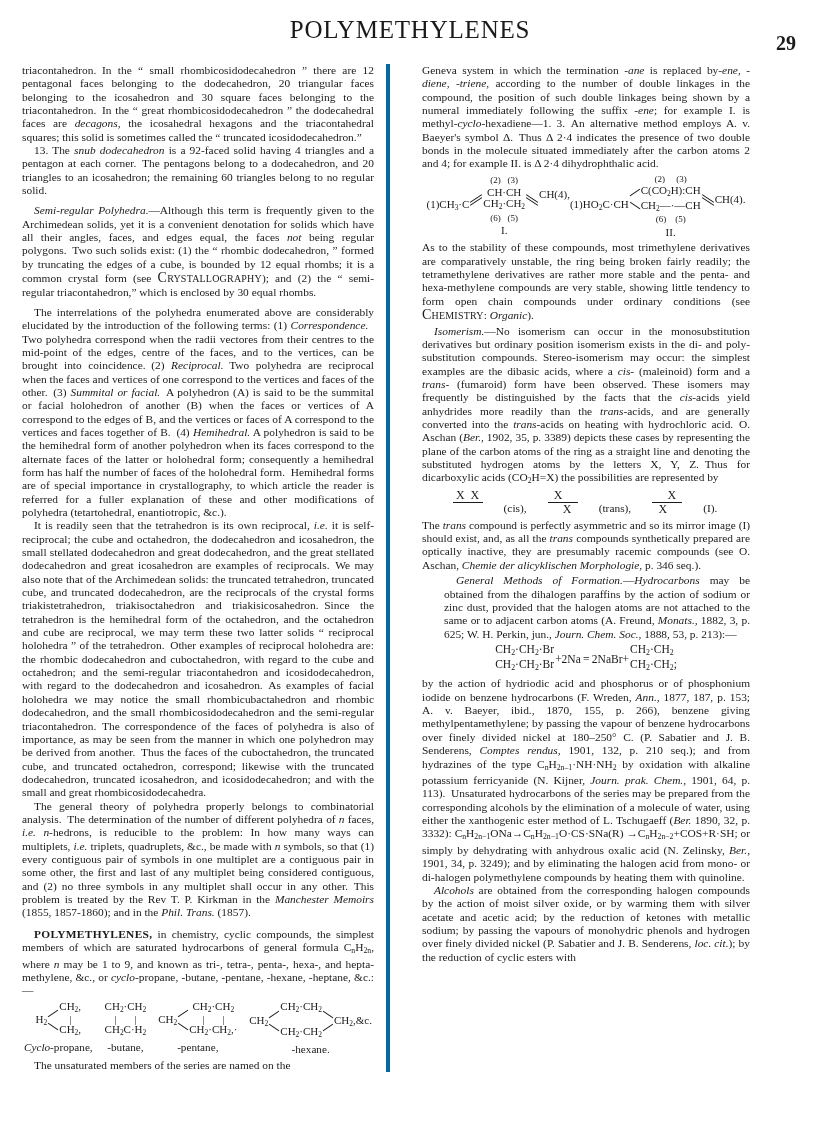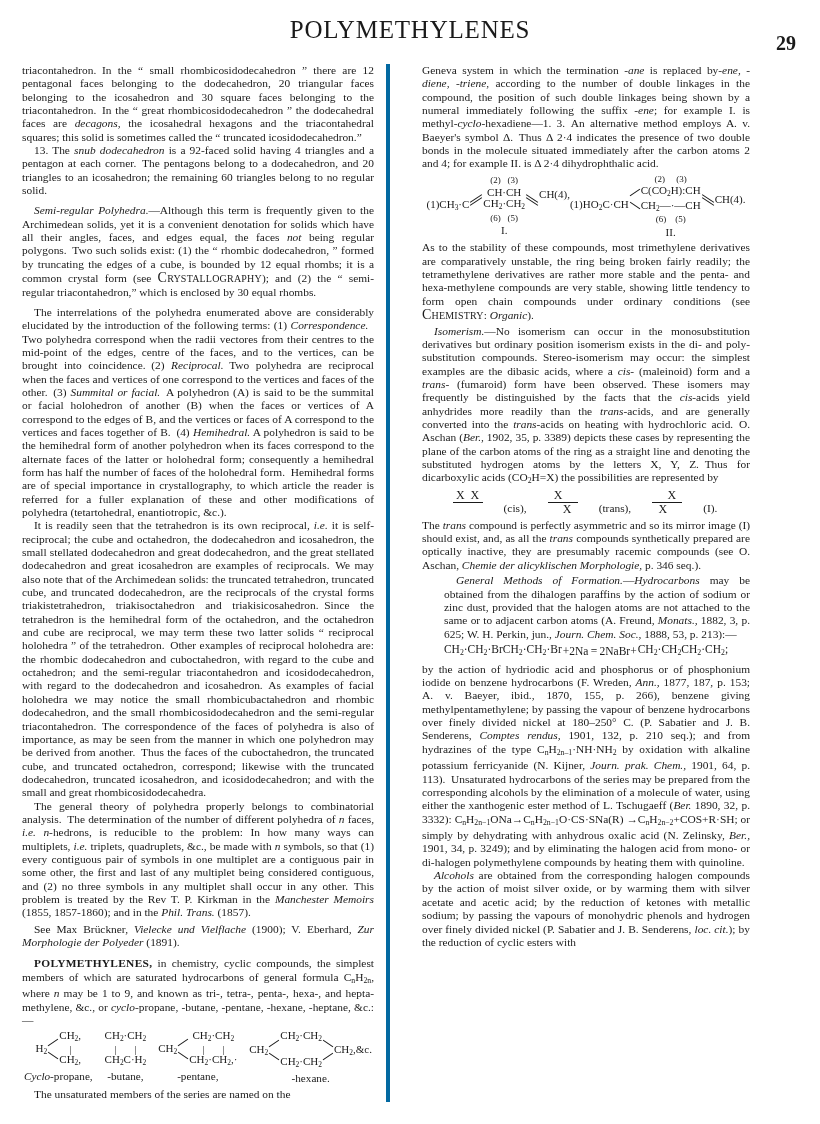--- a/index.html
+++ b/index.html
@@ -146,21 +146,21 @@
 
   
   .eqn {
     display: flex;
     align-items: center;
     justify-content: center;
     font-size: 11.5px;
     margin: 3px 0 4px 0;
     gap: 1px;
   }
-  .eq-stack { display:flex; align-items:flex-start; line-height: 11.6px; }
+  .eq-stack { display:flex; flex-direction:column; align-items:flex-start; line-height: 11.6px; }
 
   
   .cyclo-fig {
     display: flex;
     align-items: flex-start;
     justify-content: space-between;
     margin: 2px 0 0 0;
     padding: 0 2px;
   }
   .cyclo-item { display:flex; flex-direction:column; align-items:center; }
@@ -189,21 +189,20 @@
       <p class="ind">13. The <i>snub dodecahedron</i> is a 92-faced solid having 4 triangles and a pentagon at each corner. The pentagons belong to a dodecahedron, and 20 triangles to an icosahedron; the remaining 60 triangles belong to no regular solid.</p>
 
       <p class="ind" style="margin-top:7px;"><i>Semi-regular Polyhedra</i>.—Although this term is frequently given to the Archimedean solids, yet it is a convenient denotation for solids which have all their angles, faces, and edges equal, the faces <i>not</i> being regular polygons. Two such solids exist: (1) the “ rhombic dodecahedron, ” formed by truncating the edges of a cube, is bounded by 12 equal rhombs; it is a common crystal form (see <span class="sc">Crystallography</span>); and (2) the “ semi-regular triacontahedron,” which is enclosed by 30 equal rhombs.</p>
 
       <p class="ind" style="margin-top:7px;">The interrelations of the polyhedra enumerated above are considerably elucidated by the introduction of the following terms: (1) <i>Correspondence.</i> Two polyhedra correspond when the radii vectores from their centres to the mid-point of the edges, centre of the faces, and to the vertices, can be brought into coincidence. (2) <i>Reciprocal.</i> Two polyhedra are reciprocal when the faces and vertices of one correspond to the vertices and faces of the other. (3) <i>Summital or facial.</i> A polyhedron (A) is said to be the summital or facial holohedron of another (B) when the faces or vertices of A correspond to the edges of B, and the vertices or faces of A correspond to the vertices and faces together of B. (4) <i>Hemihedral.</i> A polyhedron is said to be the hemihedral form of another polyhedron when its faces correspond to the alternate faces of the latter or holohedral form; consequently a hemihedral form has half the number of faces of the holohedral form. Hemihedral forms are of special importance in crystallography, to which article the reader is referred for a fuller explanation of these and other modifications of polyhedra (tetartohedral, enantiotropic, &amp;c.).</p>
 
       <p class="ind">It is readily seen that the tetrahedron is its own reciprocal, <i>i.e.</i> it is self-reciprocal; the cube and octahedron, the dodecahedron and icosahedron, the small stellated dodecahedron and great dodecahedron, and the great stellated dodecahedron and great icosahedron are examples of reciprocals. We may also note that of the Archimedean solids: the truncated tetrahedron, truncated cube, and truncated dodecahedron, are the reciprocals of the crystal forms triakistetrahedron, triakisoctahedron and triakisicosahedron. Since the tetrahedron is the hemihedral form of the octahedron, and the octahedron and cube are reciprocal, we may term these two latter solids “ reciprocal holohedra ” of the tetrahedron. Other examples of reciprocal holohedra are: the rhombic dodecahedron and cuboctahedron, with regard to the cube and octahedron; and the semi-regular triacontahedron and icosidodecahedron, with regard to the dodecahedron and icosahedron. As examples of facial holohedra we may notice the small rhombicubactahedron and rhombic dodecahedron, and the small rhombicosidodecahedron and the semi-regular triacontahedron. The correspondence of the faces of polyhedra is also of importance, as may be seen from the manner in which one polyhedron may be derived from another. Thus the faces of the cuboctahedron, the truncated cube, and truncated octahedron, correspond; likewise with the truncated dodecahedron, truncated icosahedron, and icosidodecahedron; and with the small and great rhombicosidodecahedra.</p>
 
       <p class="ind">The general theory of polyhedra properly belongs to combinatorial analysis. The determination of the number of different polyhedra of <i>n</i> faces, <i>i.e. n</i>-hedrons, is reducible to the problem: In how many ways can multiplets, <i>i.e.</i> triplets, quadruplets, &amp;c., be made with <i>n</i> symbols, so that (1) every contiguous pair of symbols in one multiplet are a contiguous pair in some other, the first and last of any multiplet being considered contiguous, and (2) no three symbols in any multiplet shall occur in any other. This problem is treated by the Rev T. P. Kirkman in the <i>Manchester Memoirs</i> (1855, 1857-1860); and in the <i>Phil. Trans.</i> (1857).</p>
 
-      <p class="ind" style="margin-top:3px;">See Max Brückner, <i>Vielecke und Vielflache</i> (1900); V. Eberhard, <i>Zur Morphologie der Polyeder</i> (1891).</p>
 
       <p class="ind" style="margin-top:8px;"><b class="bold-head">POLYMETHYLENES,</b> in chemistry, cyclic compounds, the simplest members of which are saturated hydrocarbons of general formula C<sub>n</sub>H<sub>2n</sub>, where <i>n</i> may be 1 to 9, and known as tri-, tetra-, penta-, hexa-, and hepta-methylene, &amp;c., or <i>cyclo</i>-propane, -butane, -pentane, -hexane, -heptane, &amp;c.:—</p>
 
       <div class="cyclo-fig">
 
         <div class="cyclo-item">
           <div class="cyclo-body">
             <span>H<sub>2</sub></span>
             <span class="brace-l"></span>
             <span class="cyclo-stack">

